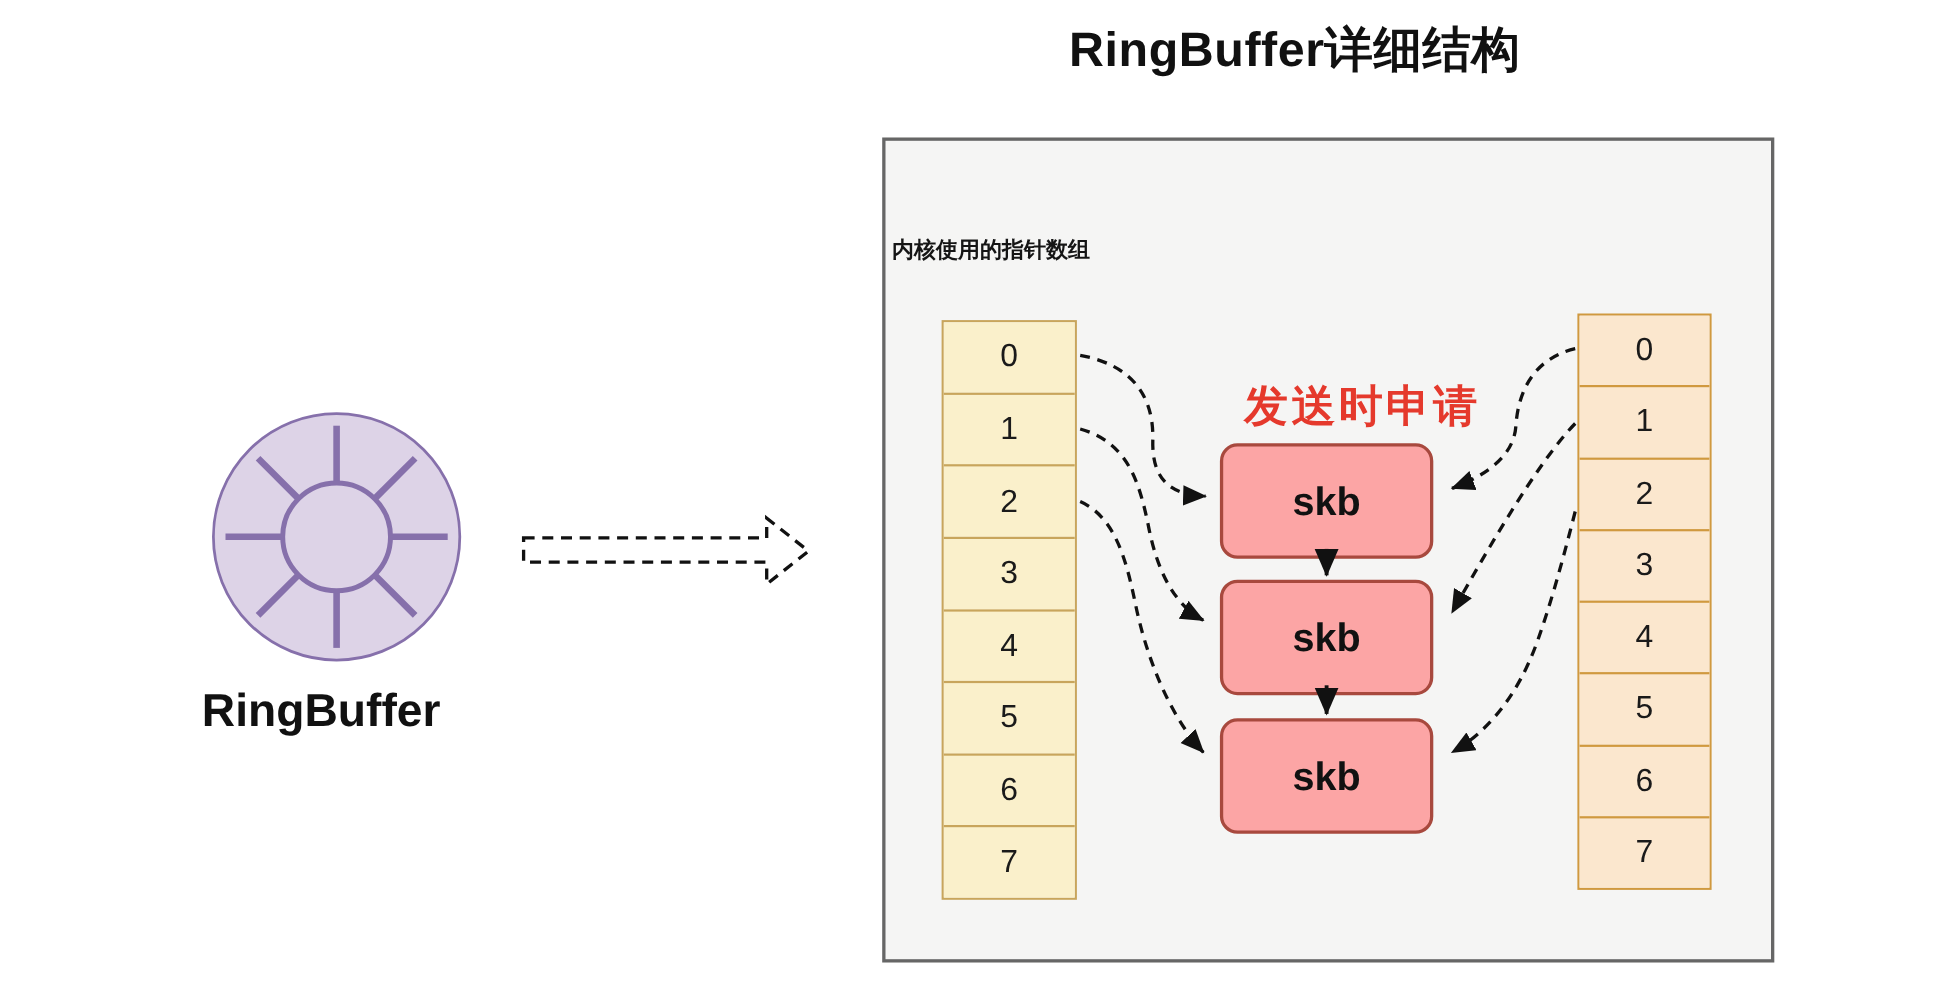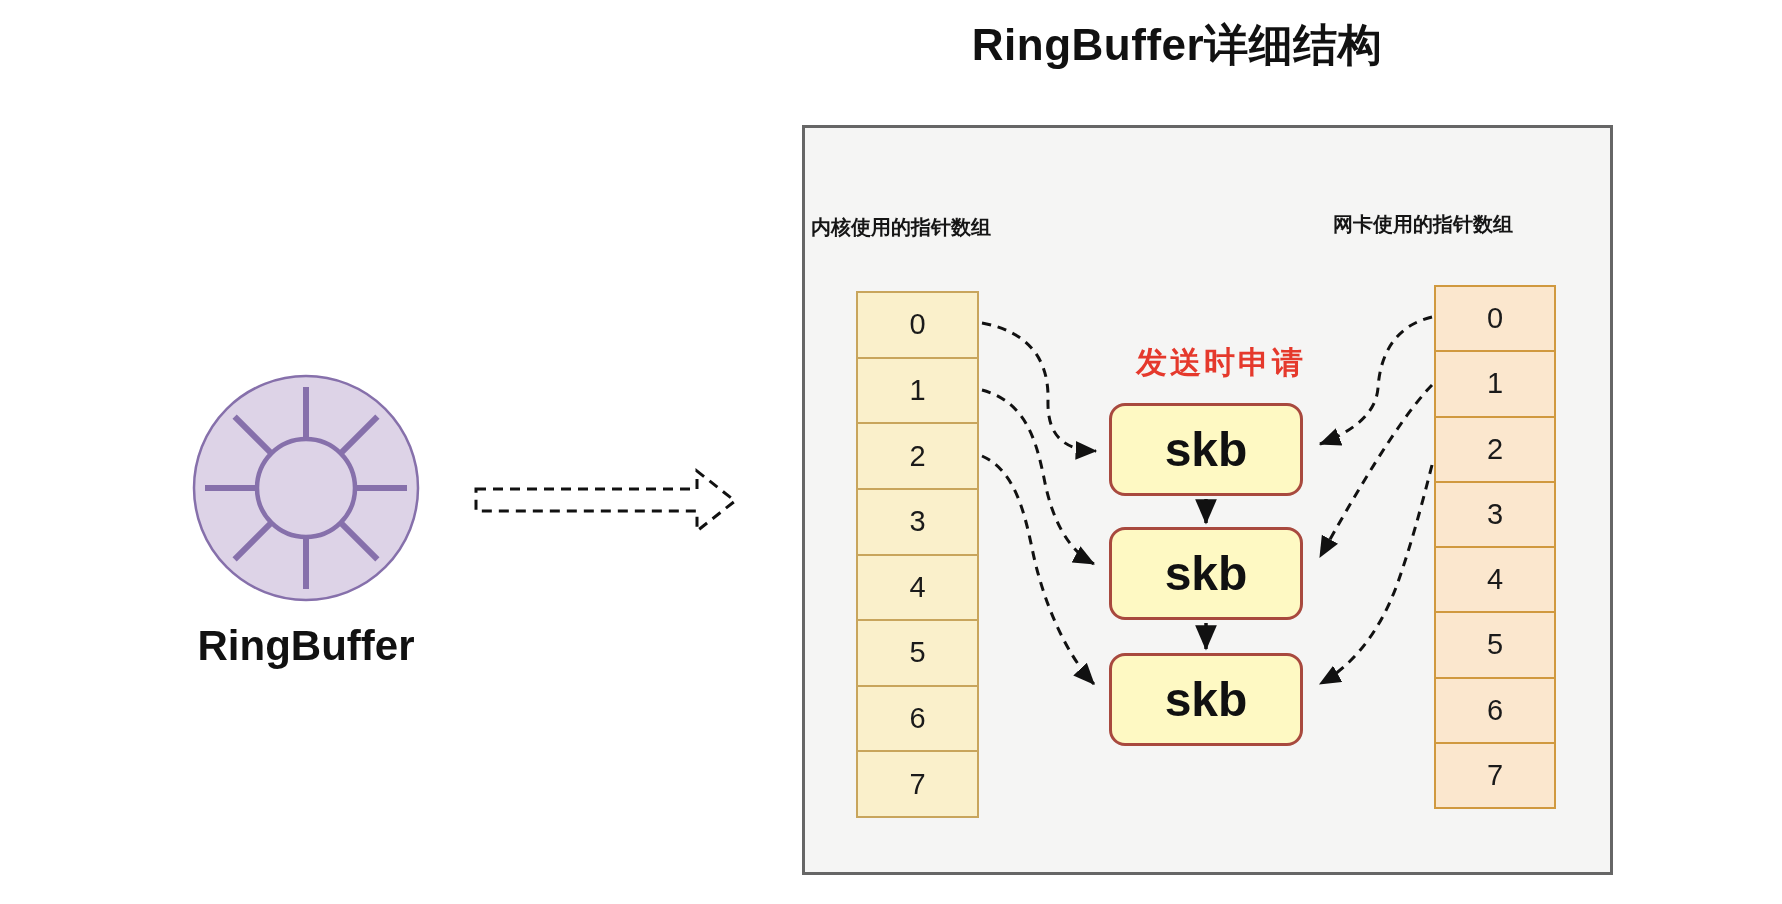--- a/index.html
+++ b/index.html
@@ -14,21 +14,21 @@
     margin-left: 36px;
   }
   .abs { position: absolute; }
   .page-title {
     left: 766px; top: 16px; width: 750px;
     text-align: center;
     font-size: 44px; font-weight: 700; color: #111;
     letter-spacing: 0.5px;
   }
   .ring-label {
-    left: 95px; top: 622px; width: 350px;
+    left: 81px; top: 622px; width: 350px;
     text-align: center;
     font-size: 42px; font-weight: 700; color: #111;
   }
   .panel {
     left: 766px; top: 125px; width: 811px; height: 750px;
     background: #f5f5f4;
     border: 3px solid #666666;
   }
   .col-label {
     font-size: 20px; font-weight: 700; color: #151515;
@@ -51,31 +51,31 @@
   }
   .nic-col .cell { background: #fbe7ce; }
   .nic-col .cell + .cell { border-top: 2px solid #d0993f; }
   .cell {
     flex: 1 1 0;
     display: flex; align-items: center; justify-content: center;
     font-size: 29px; color: #1a1a1a;
   }
   .send-note {
     left: 1060px; top: 342px; width: 250px;
-    text-align: center;
-    font-size: 31px; font-weight: 700; color: #e5392c;
+    text-align: right;
+    font-size: 40px; font-weight: 700; color: #e5392c;
     letter-spacing: 3px;
   }
   .skb-box {
-    left: 1073px; width: 194px; height: 93px;
-    background: #fef9c3;
+    left: 1073px; width: 194px; height: 105px;
+    background: #fca5a5;
     border: 3px solid #a8493e;
     border-radius: 16px;
     display: flex; align-items: center; justify-content: center;
-    font-size: 48px; font-weight: 700; color: #111;
+    font-size: 36px; font-weight: 700; color: #111;
   }
   .skb-1 { top: 403px; }
   .skb-2 { top: 527px; }
   .skb-3 { top: 653px; }
   .watermark {
     left: 1480px; top: 868px; width: 298px;
     text-align: right;
     font-size: 23px; color: #bfbfbf;
   }
   .overlay {
@@ -86,21 +86,20 @@
 </head>
 <body>
 
 <div class="canvas">
 
   <div class="abs page-title">RingBuffer详细结构</div>
 
   <div class="abs panel"></div>
 
   <div class="abs col-label kernel-label">内核使用的指针数组</div>
-  <div class="abs col-label nic-label">网卡使用的指针数组</div>
 
   <div class="abs array-col kernel-col">
     <div class="cell">0</div>
     <div class="cell">1</div>
     <div class="cell">2</div>
     <div class="cell">3</div>
     <div class="cell">4</div>
     <div class="cell">5</div>
     <div class="cell">6</div>
     <div class="cell">7</div>

